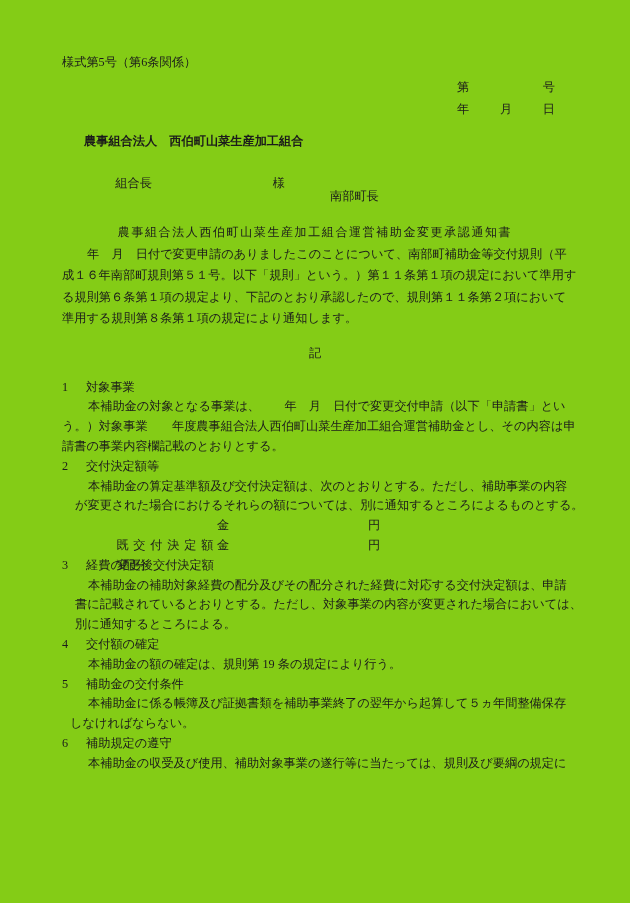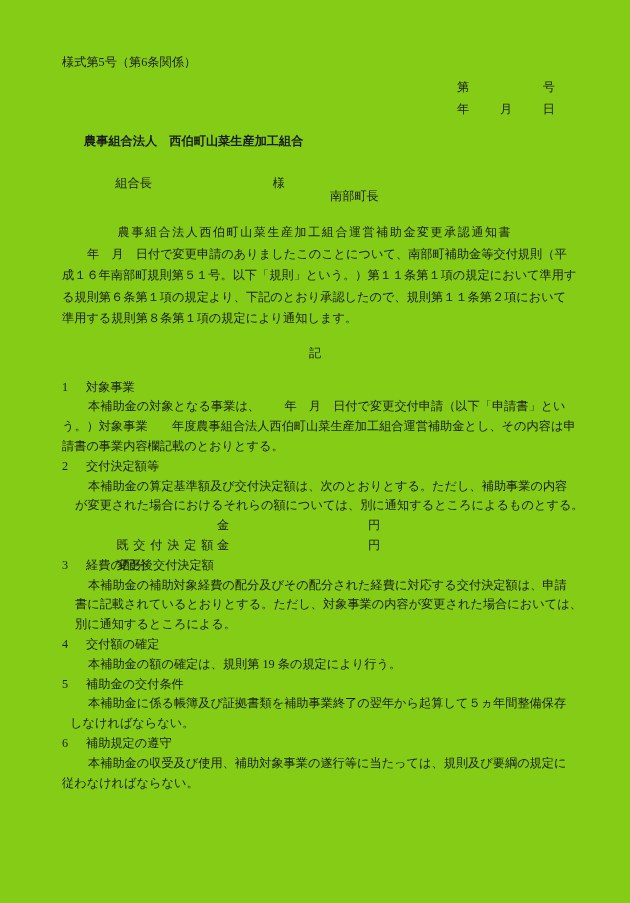--- a/index.html
+++ b/index.html
@@ -113,17 +113,16 @@
 
       <div class="il"><span class="num">4</span><span>交付額の確定</span></div>
       <div class="il i2">本補助金の額の確定は、規則第 19 条の規定により行う。</div>
 
       <div class="il"><span class="num">5</span><span>補助金の交付条件</span></div>
       <div class="il i2">本補助金に係る帳簿及び証拠書類を補助事業終了の翌年から起算して５ヵ年間整備保存</div>
       <div class="il i05">しなければならない。</div>
 
       <div class="il"><span class="num">6</span><span>補助規定の遵守</span></div>
       <div class="il i2">本補助金の収受及び使用、補助対象事業の遂行等に当たっては、規則及び要綱の規定に</div>
-      <div class="il i0">従わなければならない。</div>
 
     </div>
   </div>
 </div>
 
 </body></html>

